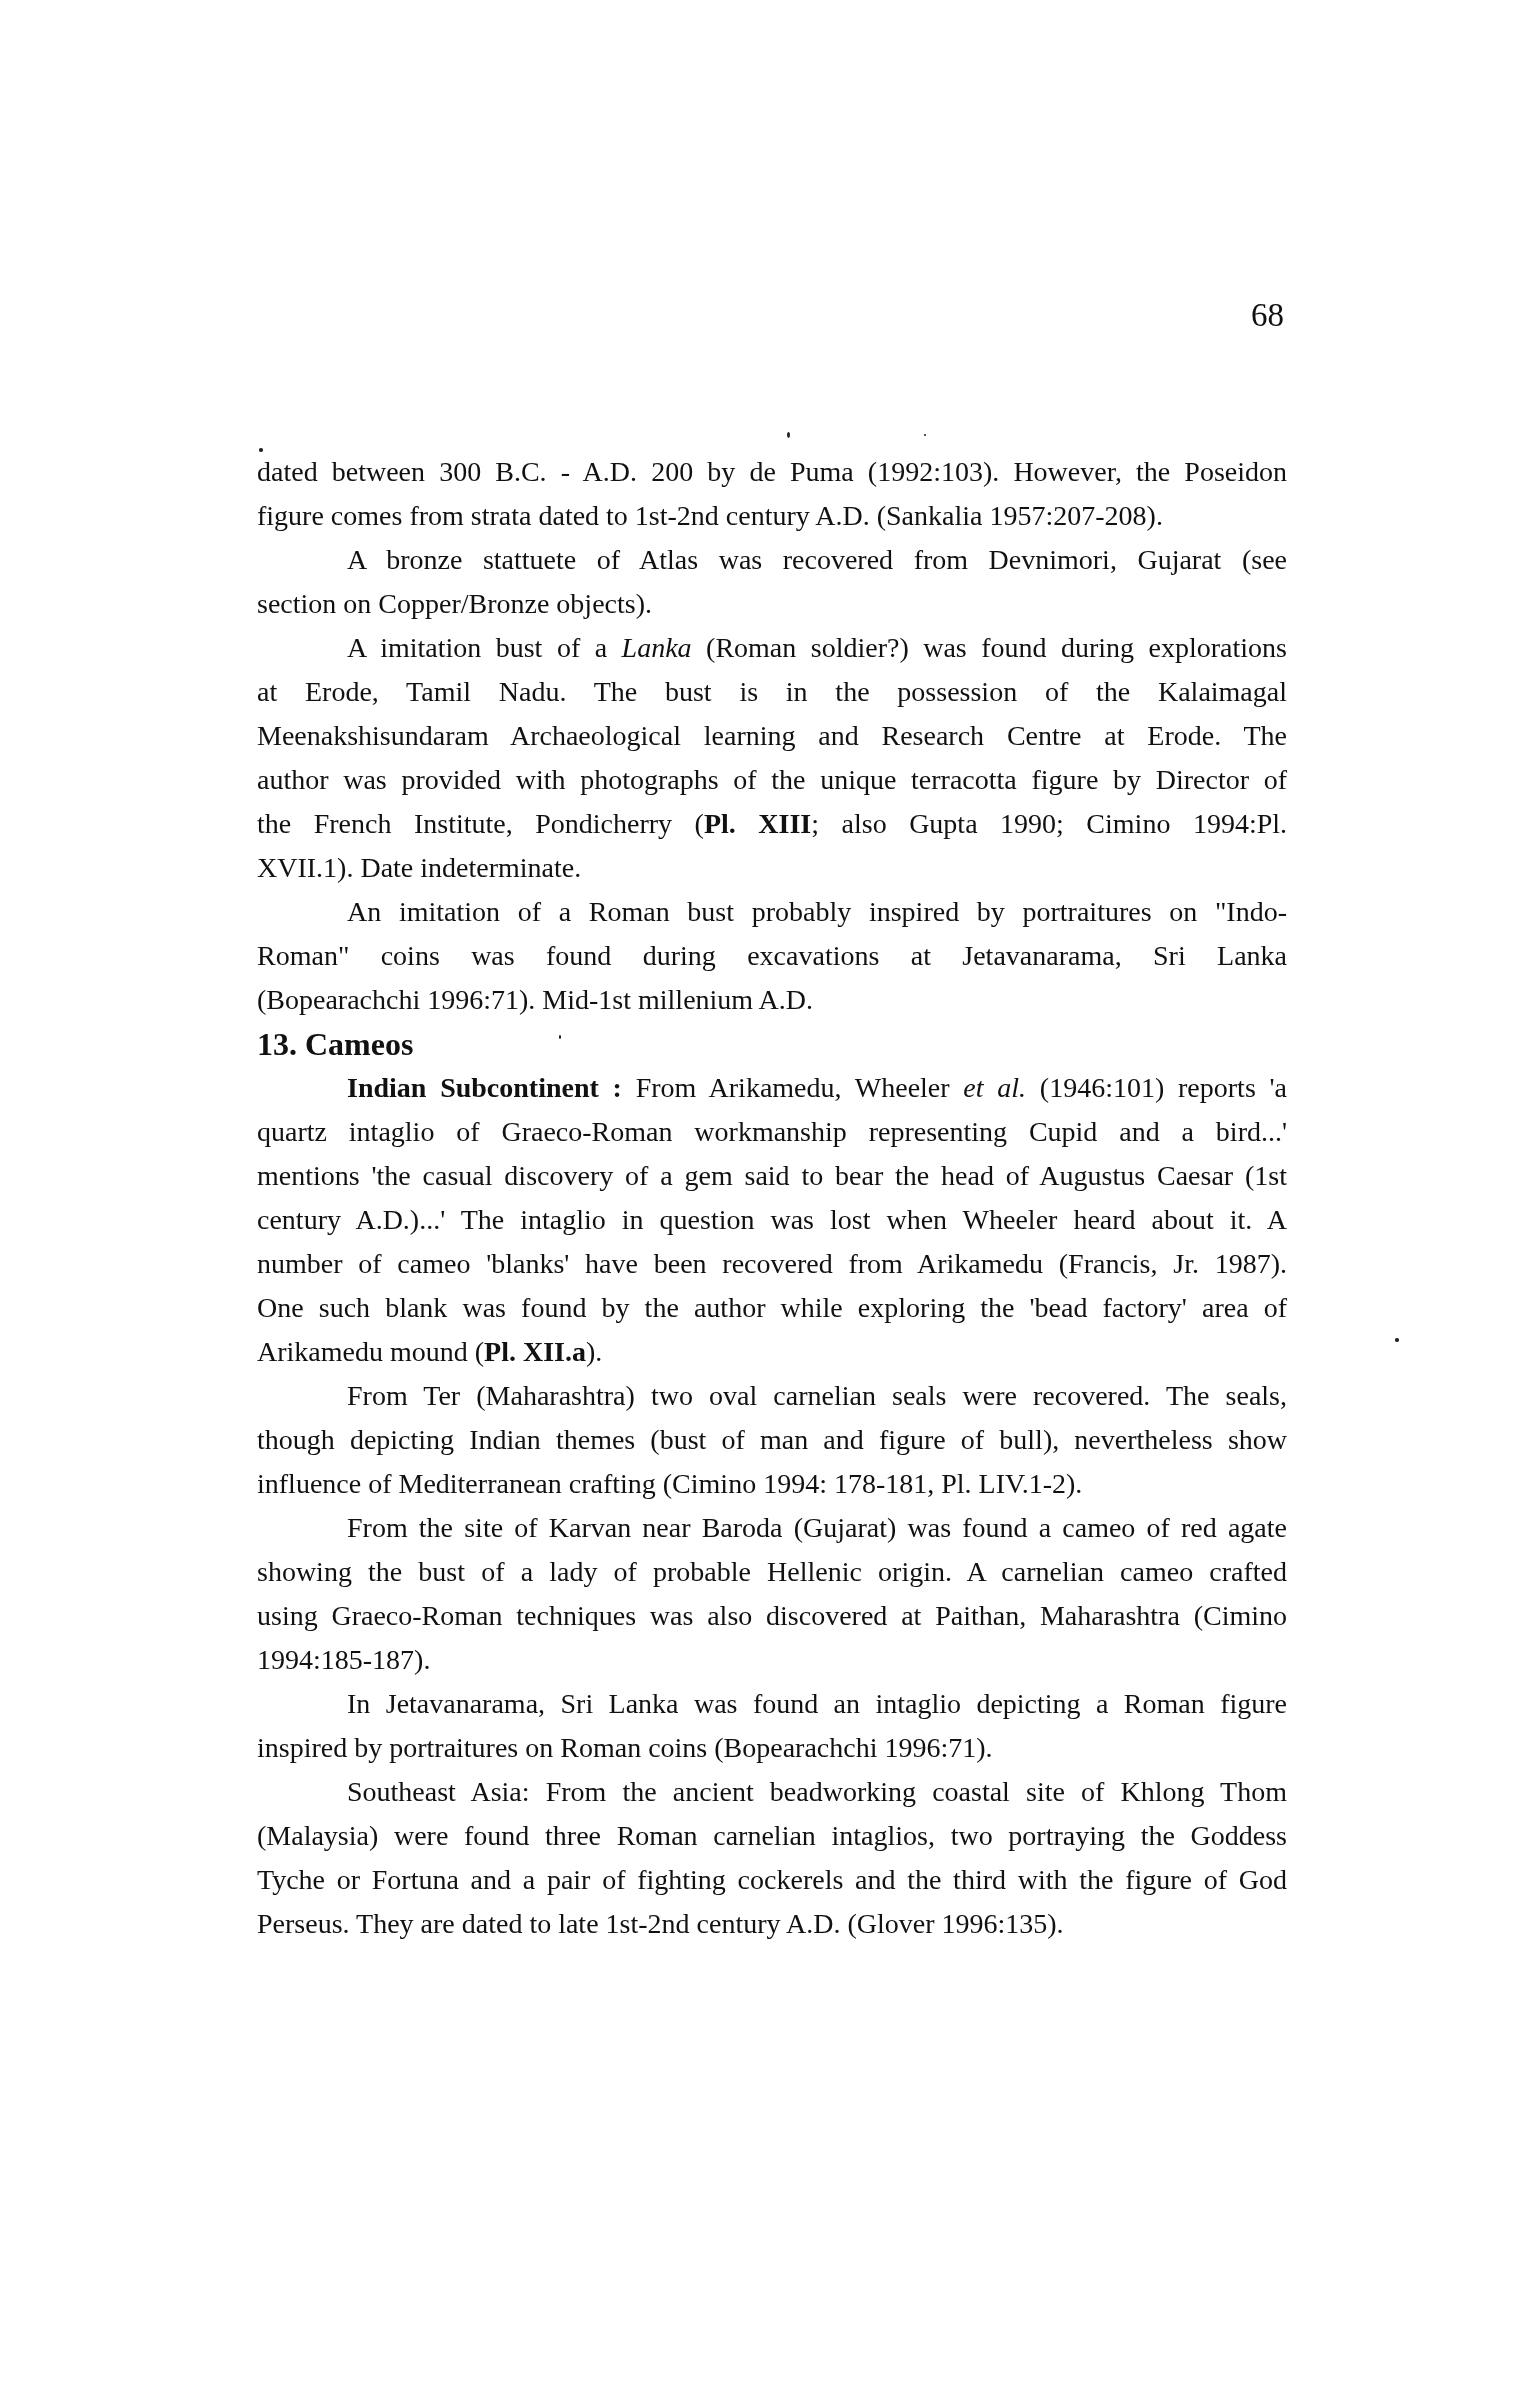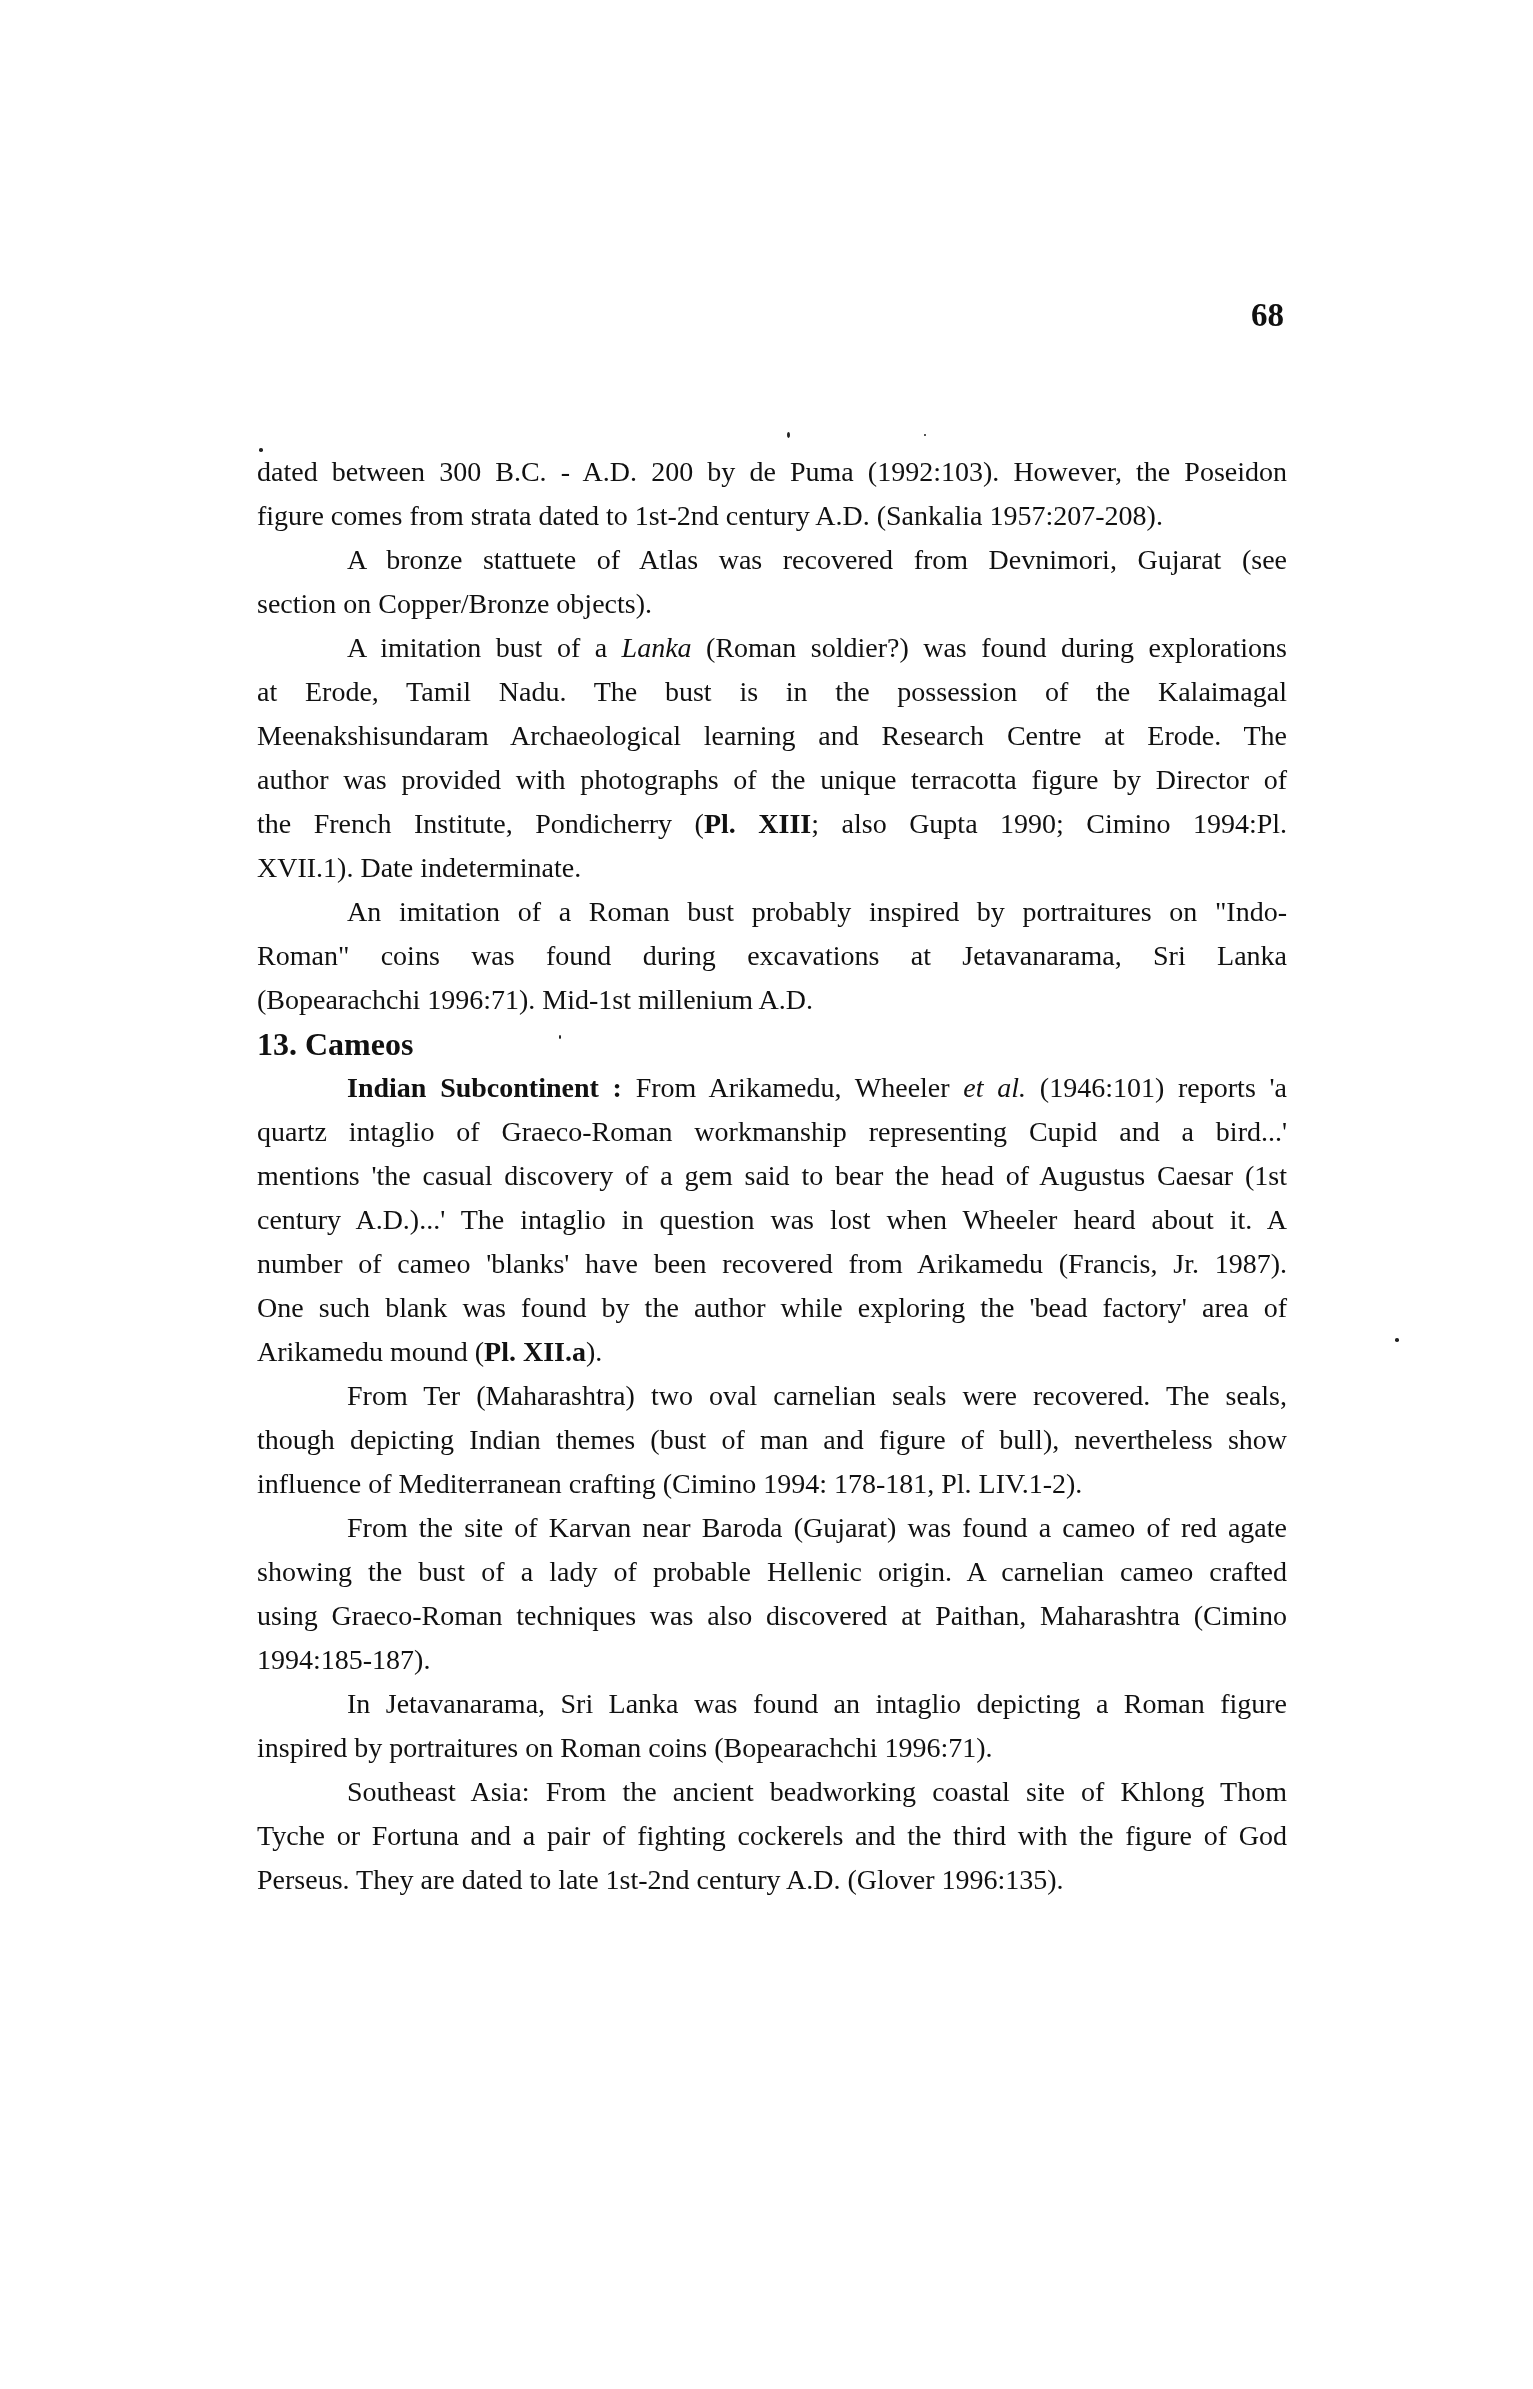--- a/index.html
+++ b/index.html
@@ -13,21 +13,21 @@
     position: relative;
     overflow: hidden;
     font-family: "Liberation Serif", "DejaVu Serif", serif;
     color: #111111;
   }
   .page-number {
     position: absolute;
     left: 1251px;
     top: 299px;
     font-size: 33px;
-    font-weight: bold;
+    font-weight: normal;
     line-height: 1;
   }
   .body-text {
     position: absolute;
     left: 257px;
     top: 450px;
     width: 1030px;
   }
   .line {
     display: block;
@@ -108,20 +108,21 @@
         <span class="line"><span>showing the bust of a lady of probable Hellenic origin.  A carnelian cameo crafted</span></span>
         <span class="line"><span>using Graeco-Roman techniques was also discovered at Paithan, Maharashtra (Cimino</span></span>
         <span class="line last"><span>1994:185-187).</span></span>
       </div>
       <div>
         <span class="line indent"><span>In Jetavanarama, Sri Lanka was found an intaglio depicting a Roman figure</span></span>
         <span class="line last"><span>inspired by portraitures on Roman coins (Bopearachchi 1996:71).</span></span>
       </div>
       <div>
         <span class="line indent"><span>Southeast Asia: From the ancient beadworking coastal site of Khlong Thom</span></span>
+        <span class="line"><span>(Malaysia) were found three Roman carnelian intaglios, two portraying the Goddess</span></span>
         <span class="line"><span>Tyche or Fortuna and a pair of fighting cockerels and the third with the figure of God</span></span>
         <span class="line last"><span>Perseus.  They are dated to late 1st-2nd century A.D. (Glover 1996:135).</span></span>
       </div>
     </div>
 
   <span class="speck" style="left:259px;top:448px;width:3.5px;height:3.5px;"></span>
   <span class="speck" style="left:787px;top:432px;width:2.9px;height:5.9px;"></span>
   <span class="speck" style="left:924px;top:434px;width:1.8px;height:1.8px;"></span>
   <span class="speck" style="left:1395px;top:1338px;width:3.5px;height:3.5px;"></span>
   <span class="speck" style="left:559px;top:1035px;width:1.8px;height:3.5px;"></span>

